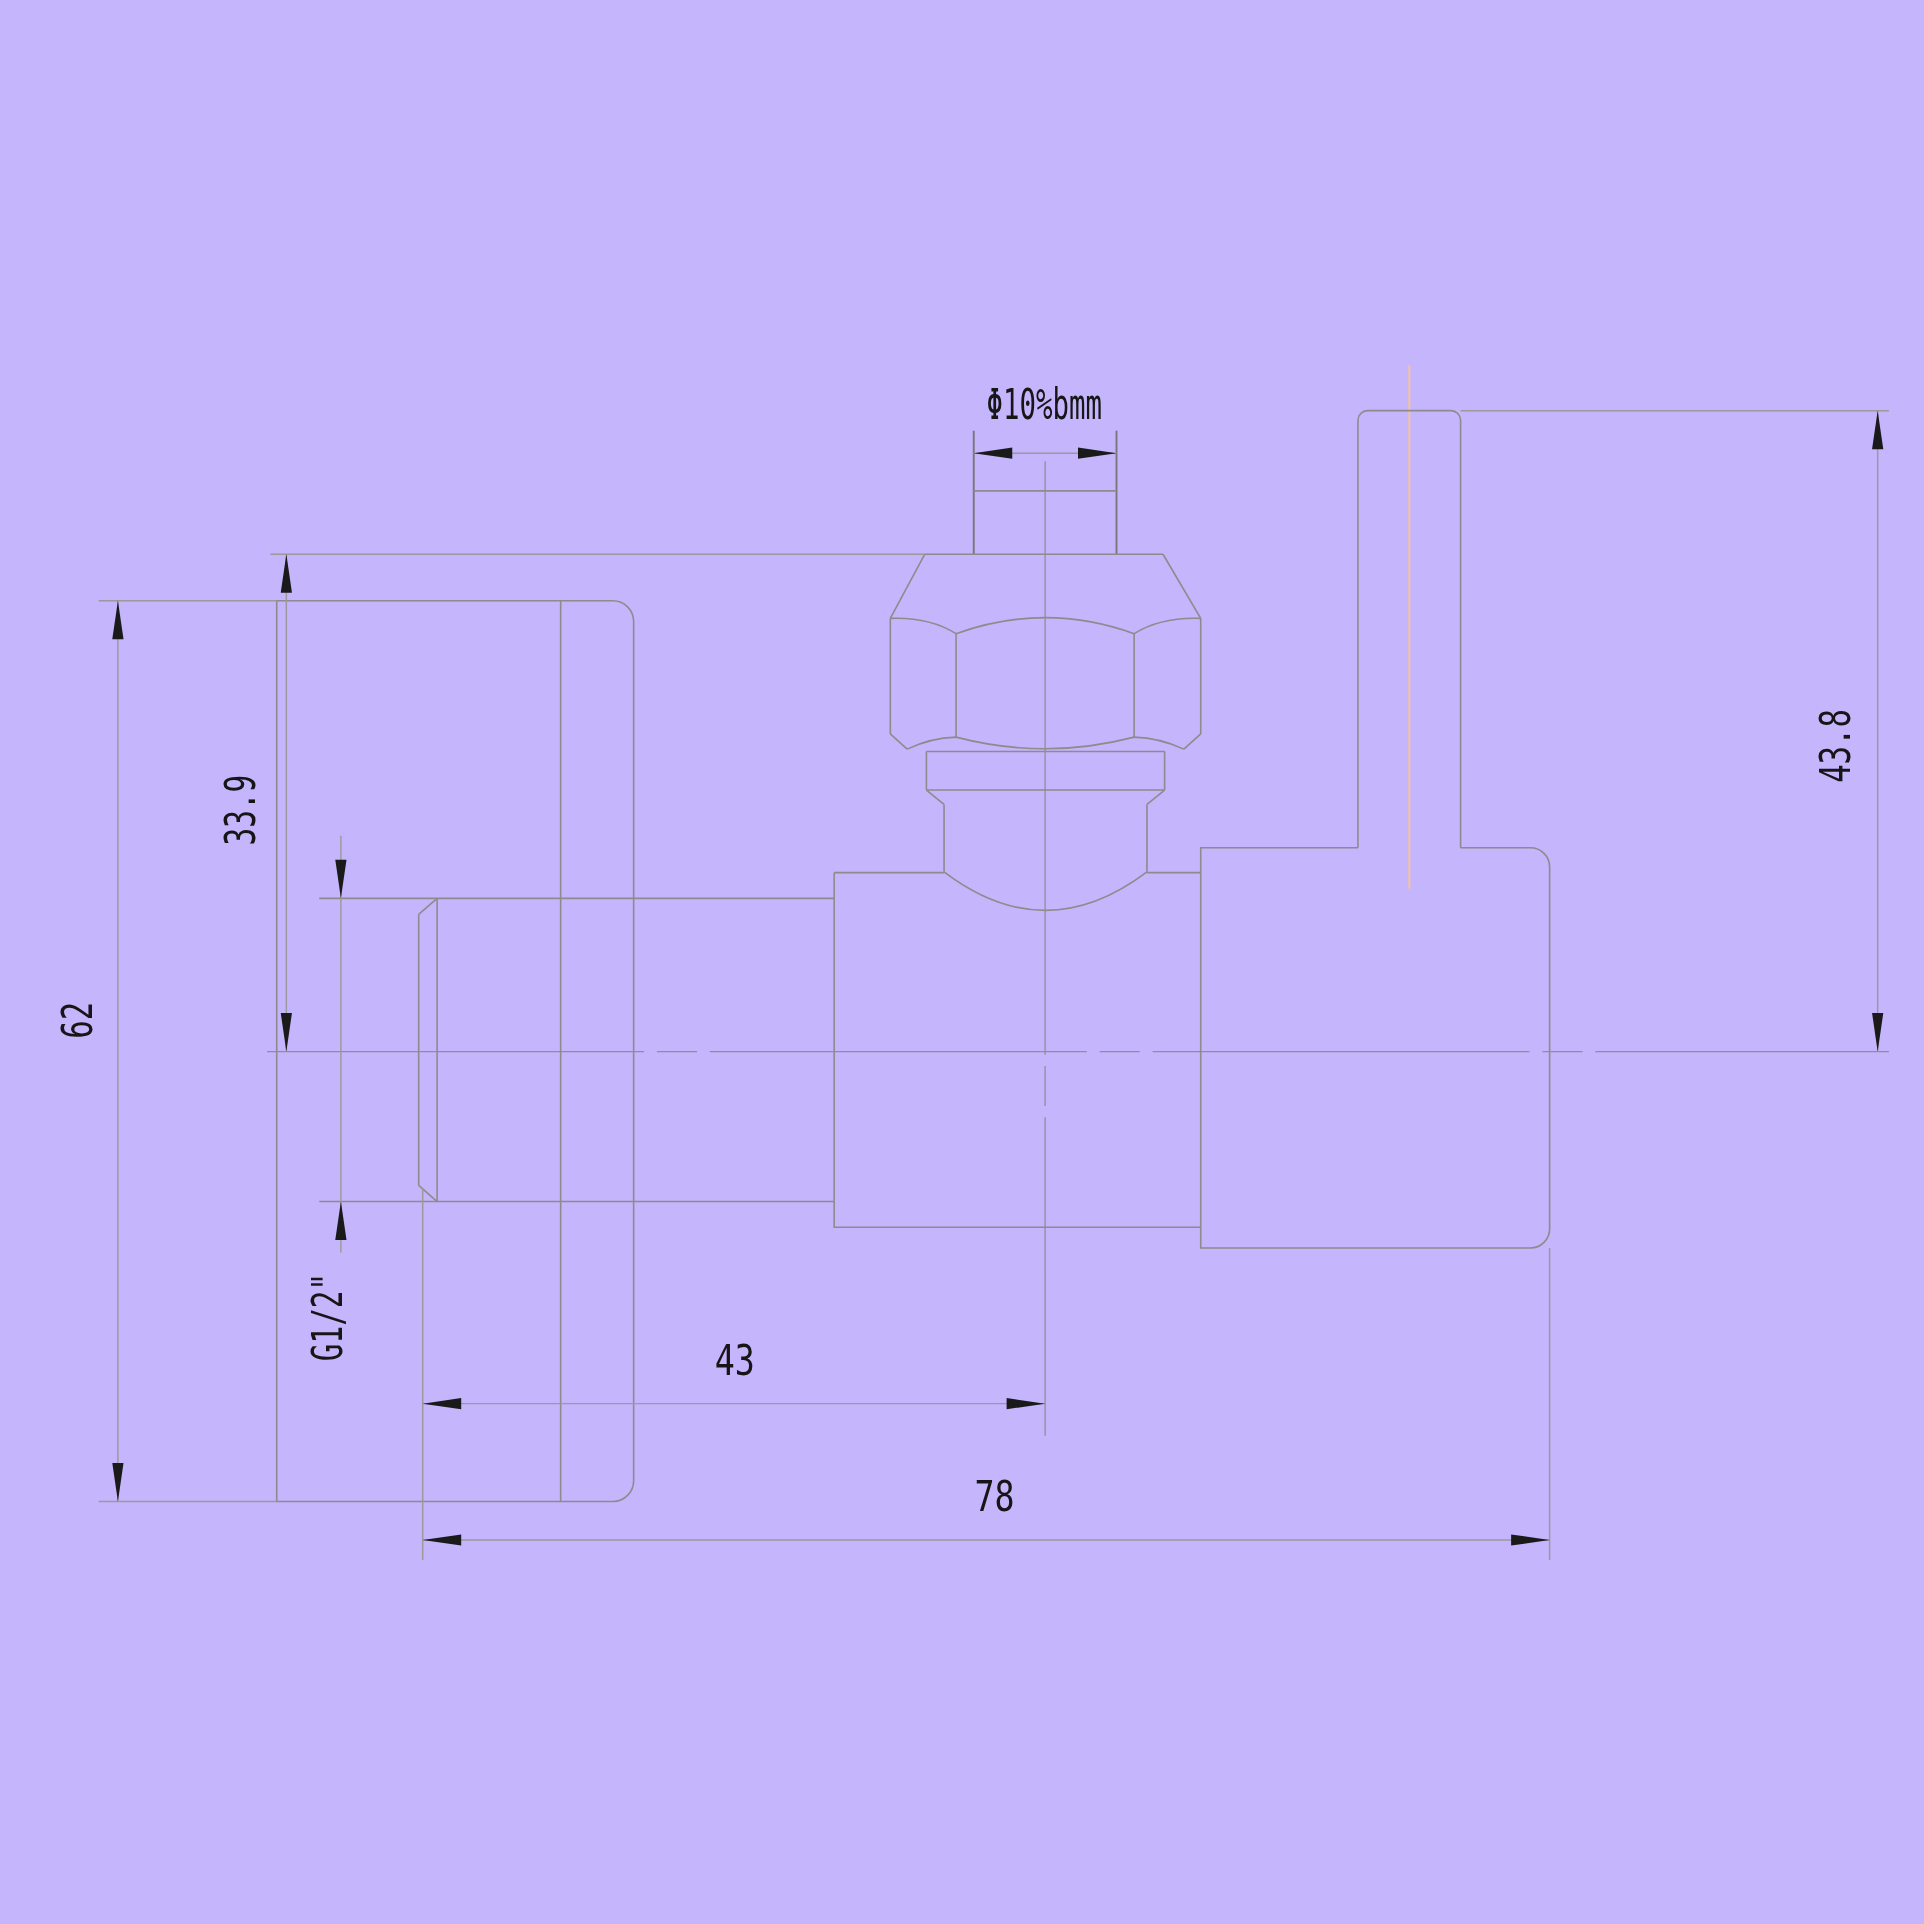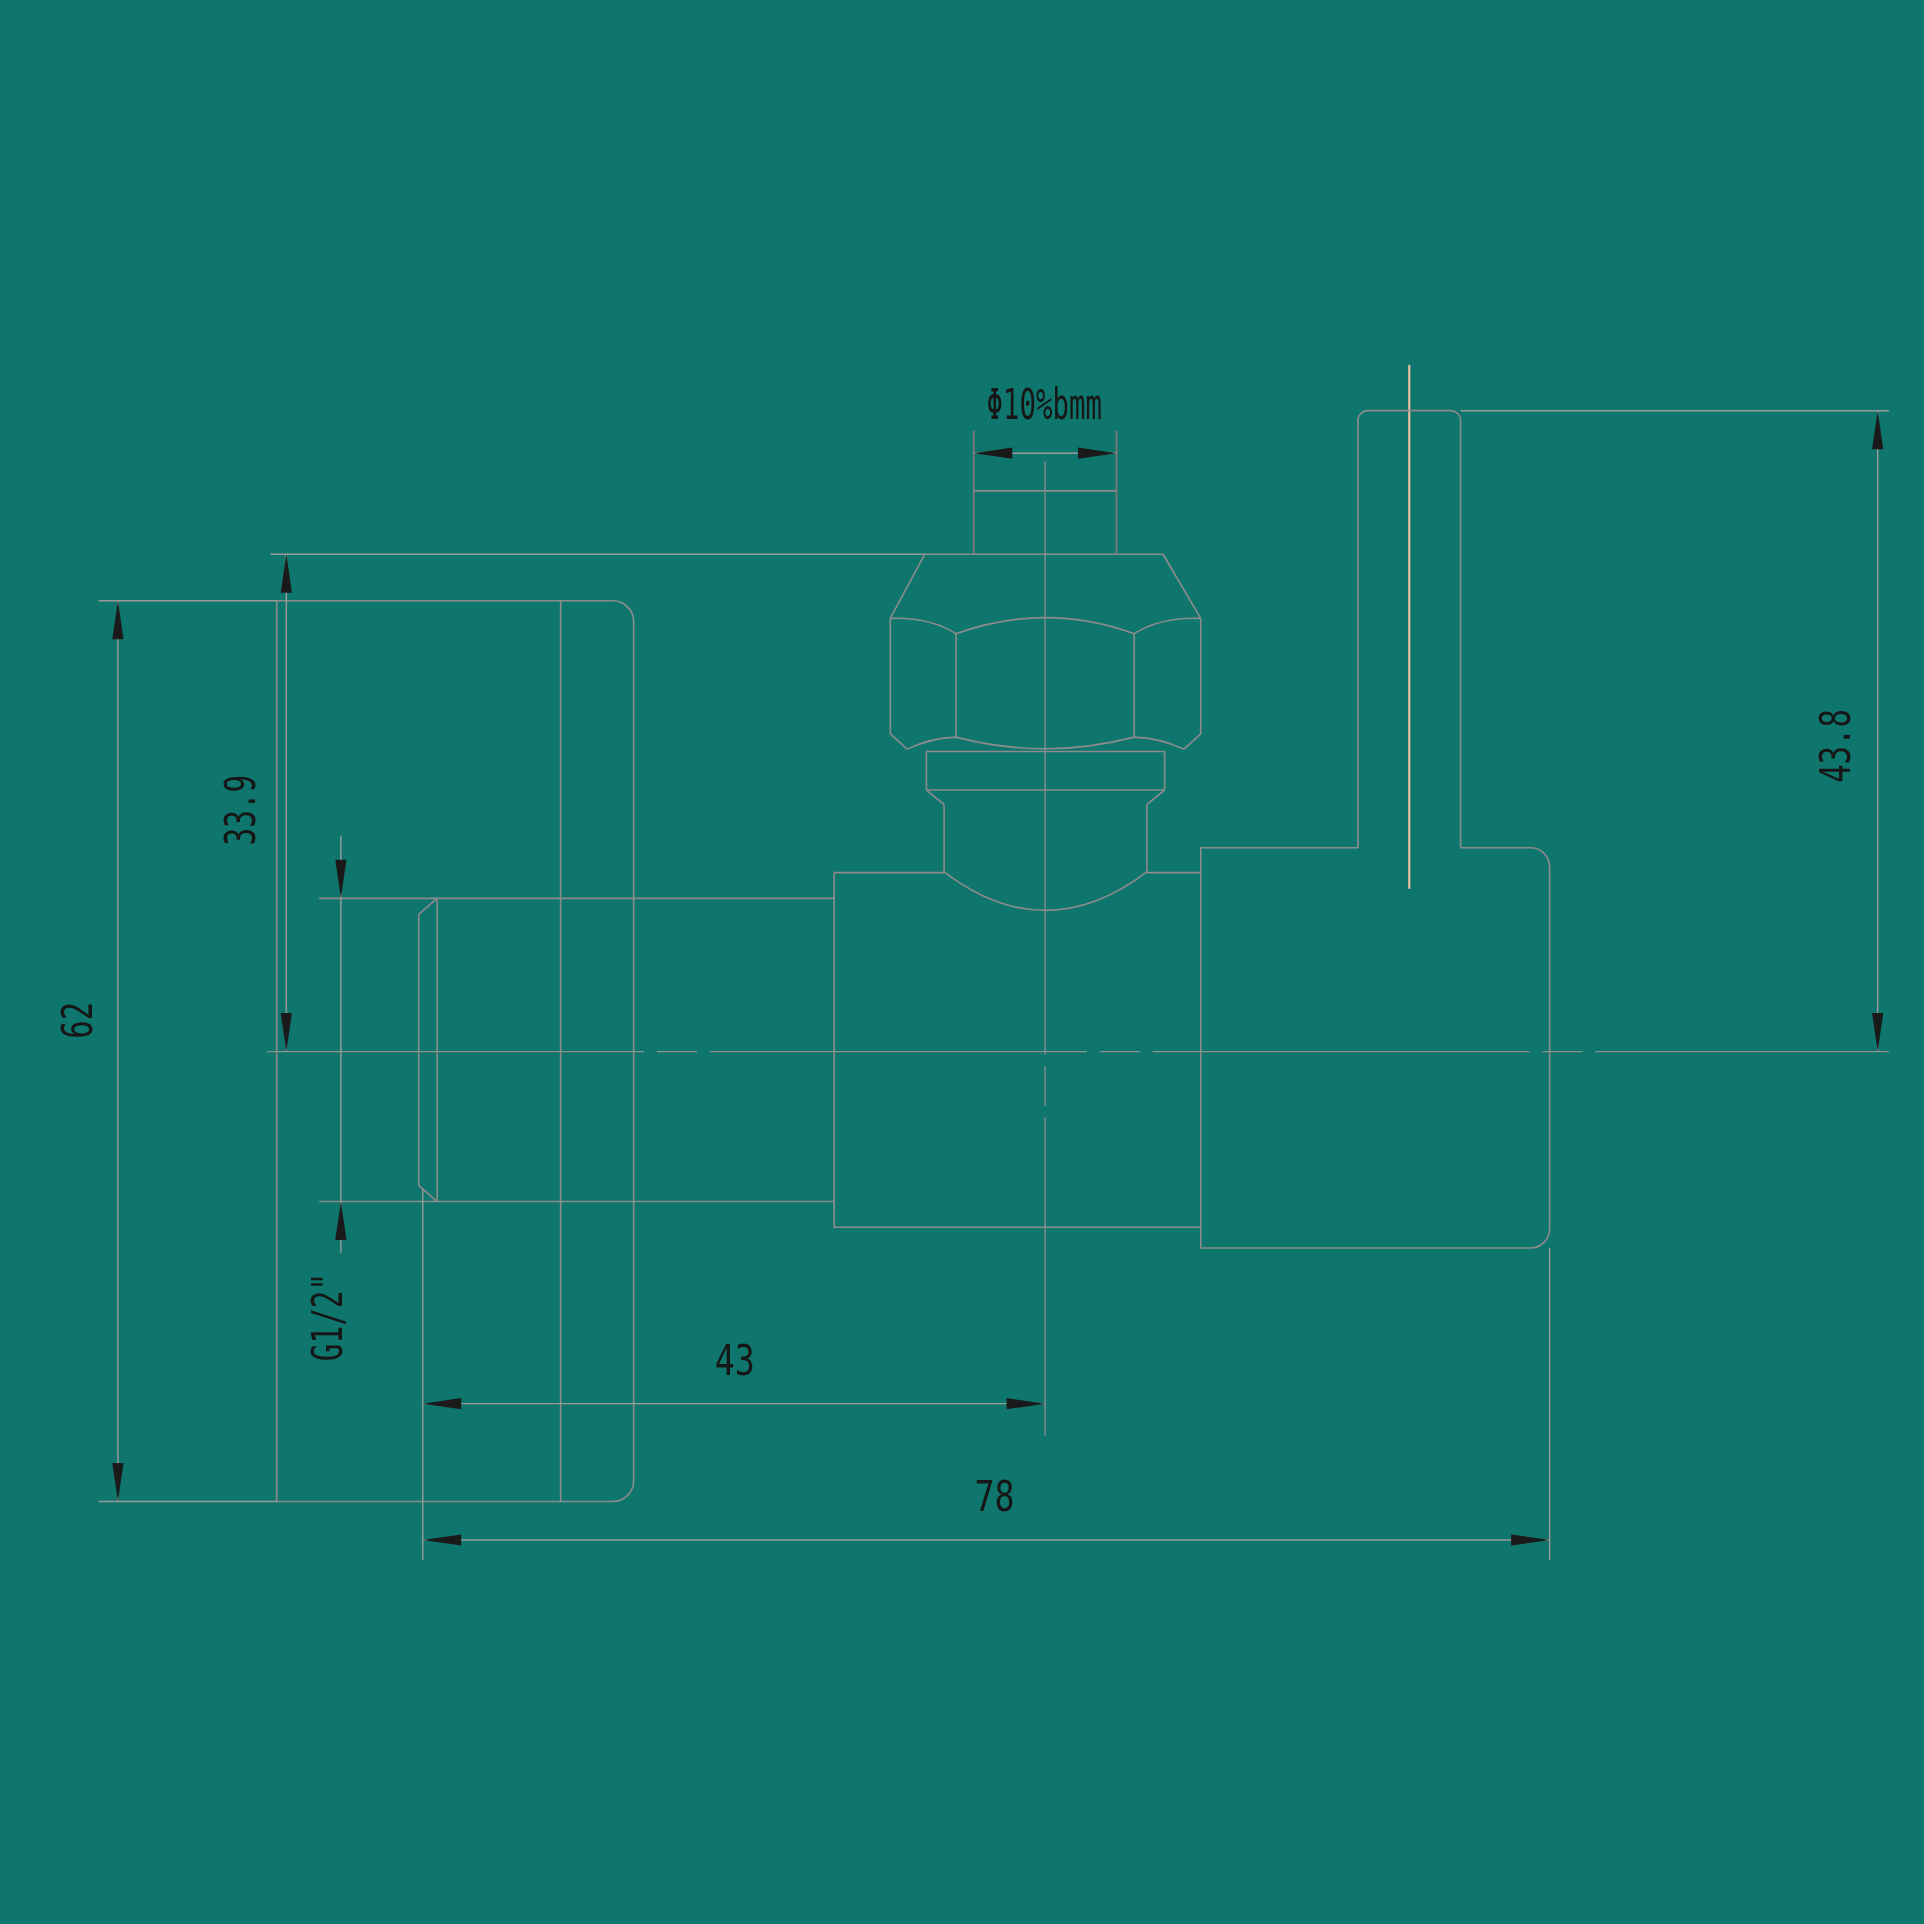--- a/index.html
+++ b/index.html
@@ -1,16 +1,16 @@
 <!DOCTYPE html>
 <html style="font-size:13px"><head>
 <meta charset="utf-8">
 <style>
   html,body{margin:0;padding:0;background:#ffffff;}
-  .page{width:1925px;height:1925px;position:relative;background:#0f766e;overflow:hidden;}
+  .page{width:1925px;height:1925px;position:relative;background:#c4b5fd;overflow:hidden;}
   svg{position:absolute;left:0;top:0;}
   text{font-family:"DejaVu Sans Mono","Liberation Mono",monospace;fill:#161616;}
   .dim-text{font-size:54px;}
   .geo{stroke:#8c8c8c;stroke-width:2;fill:none;}
   .geo-dk{stroke:#787878;stroke-width:2.4;fill:none;}
   .dim{stroke:#9a9a9a;stroke-width:1.8;fill:none;}
   .cl{stroke:#8f8f8f;stroke-width:1.6;fill:none;}
   .arrow{fill:#1a1a1a;stroke:none;}
 </style>
 </head>

